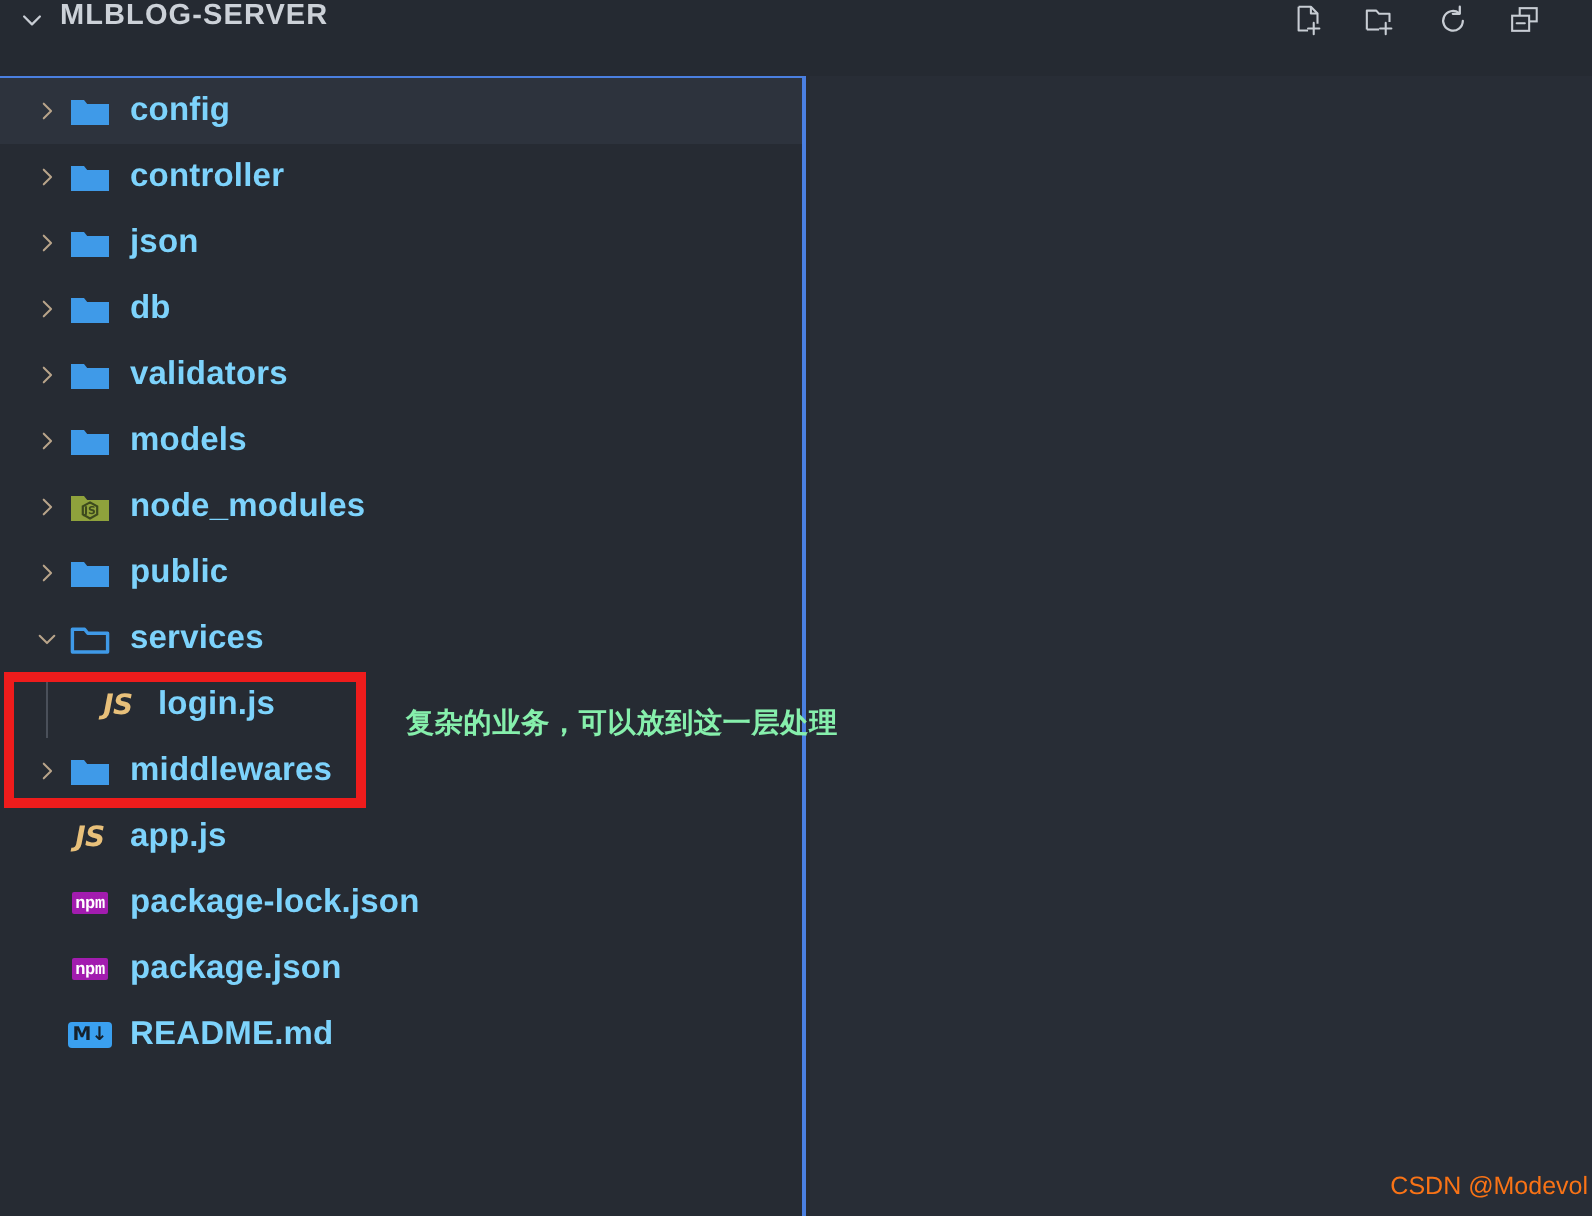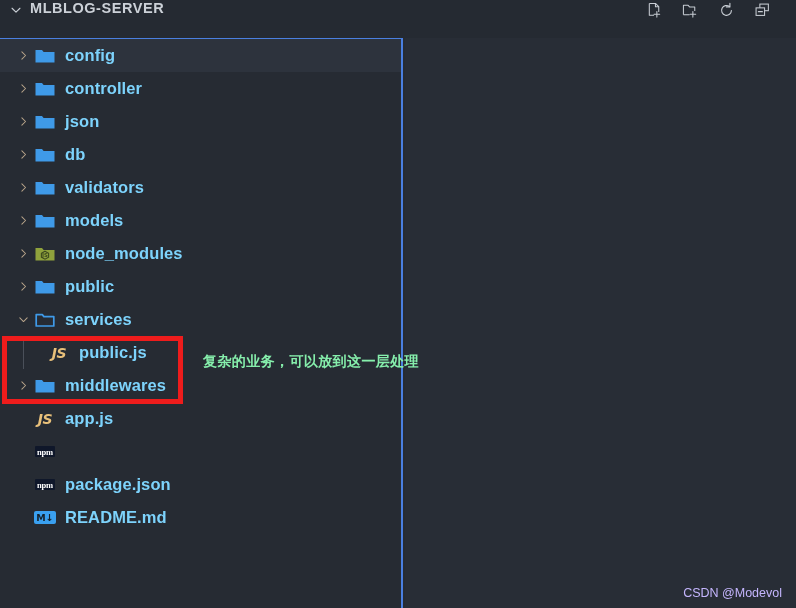--- a/index.html
+++ b/index.html
@@ -122,25 +122,25 @@
   .js-badge {
     font-family: "DejaVu Sans", sans-serif;
     font-size: 14px;
     font-weight: bold;
     font-style: italic;
     color: #e8c07a;
     letter-spacing: -0.3px;
   }
   
   .npm-badge {
-    background: #0f172a;
+    background: #a21caf;
     color: #ffffff;
     font-size: 8.5px;
     font-weight: bold;
-    font-family: Liberation Serif, serif;
+    font-family: Liberation Mono, monospace;
     padding: 1.5px 2px 1px 2px;
     border-radius: 1px;
     line-height: 1;
     letter-spacing: -0.2px;
   }
   
   .md-badge {
     background: #3aa0f0;
     color: #16212b;
     font-size: 9.5px;
@@ -169,23 +169,23 @@
     font-weight: bold;
     color: #86efac;
     letter-spacing: 0.4px;
     white-space: nowrap;
     z-index: 21;
     pointer-events: none;
   }
 
   .watermark {
     position: absolute;
-    right: 14px; bottom: 8px;
+    right: 2px; bottom: 8px;
     font-size: 12.5px;
-    color: #c4b5fd;
+    color: #f97316;
     z-index: 25;
     white-space: nowrap;
     text-align: center;
   }
 </style>
 </head>
 <body>
 
 <div id="app">
 
@@ -354,21 +354,21 @@
           </svg>
         </div>
         <div class="label">services</div>
       </div>
       <div class="row child">
         <div class="indent-guide"></div>
         <div class="child-pad"></div>
         <div class="ficon">
           <span class="js-badge">JS</span>
         </div>
-        <div class="label">public.js</div>
+        <div class="label">login.js</div>
       </div>
       <div class="row">
         <div class="twisty">
           <svg width="13" height="13" viewBox="0 0 16 16" fill="none">
             <path d="M6 3.5 L10.5 8 L6 12.5" stroke="#b8a48a" stroke-width="1.25" stroke-linecap="round" stroke-linejoin="round"></path>
           </svg>
         </div>
         <div class="ficon">
           <svg width="22" height="22" viewBox="0 0 22 22" fill="none">
             <path d="M1.5 17.5 V5 H8 L9.6 7 H20.5 V17.5 Z" fill="#3f9ae8"></path>
@@ -381,20 +381,21 @@
         <div class="ficon">
           <span class="js-badge">JS</span>
         </div>
         <div class="label">app.js</div>
       </div>
       <div class="row">
         <div class="twisty spacer"></div>
         <div class="ficon">
           <span class="npm-badge">npm</span>
         </div>
+        <div class="label">package-lock.json</div>
       </div>
       <div class="row">
         <div class="twisty spacer"></div>
         <div class="ficon">
           <span class="npm-badge">npm</span>
         </div>
         <div class="label">package.json</div>
       </div>
       <div class="row">
         <div class="twisty spacer"></div>

